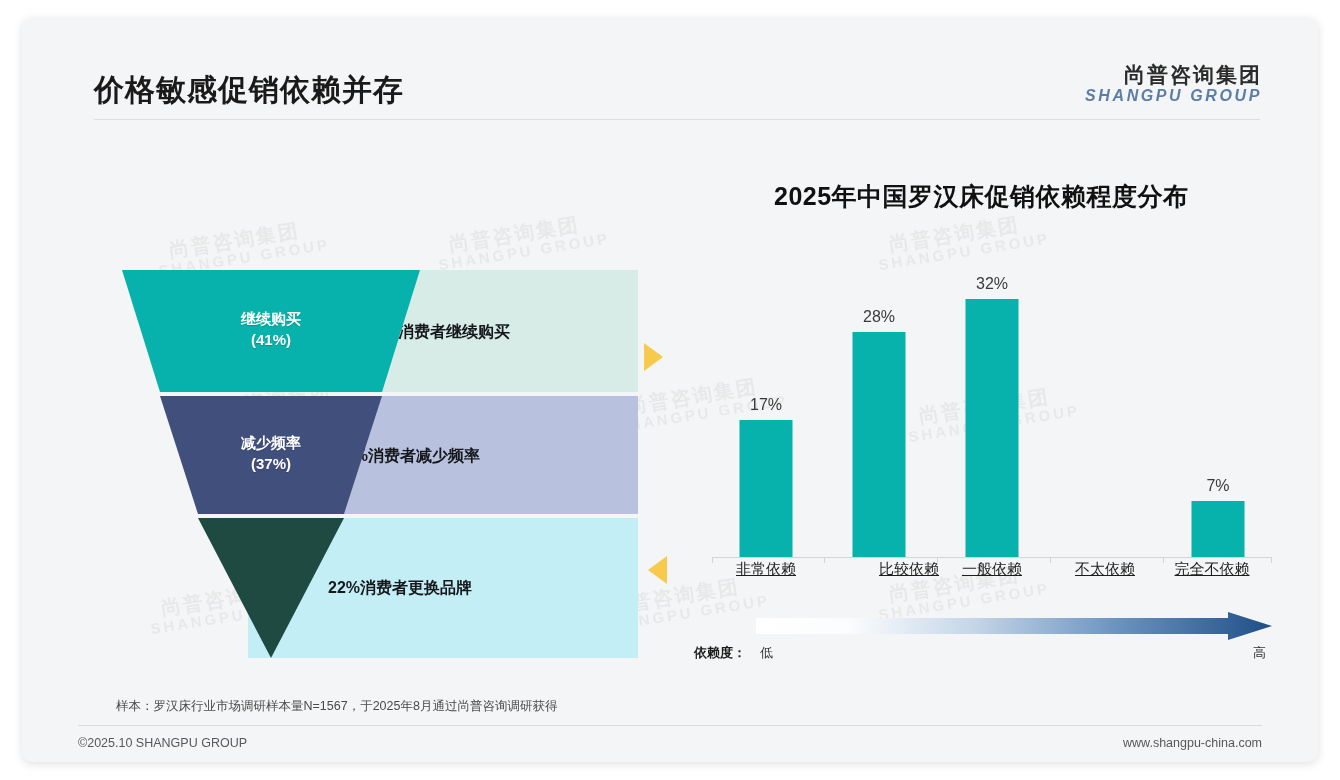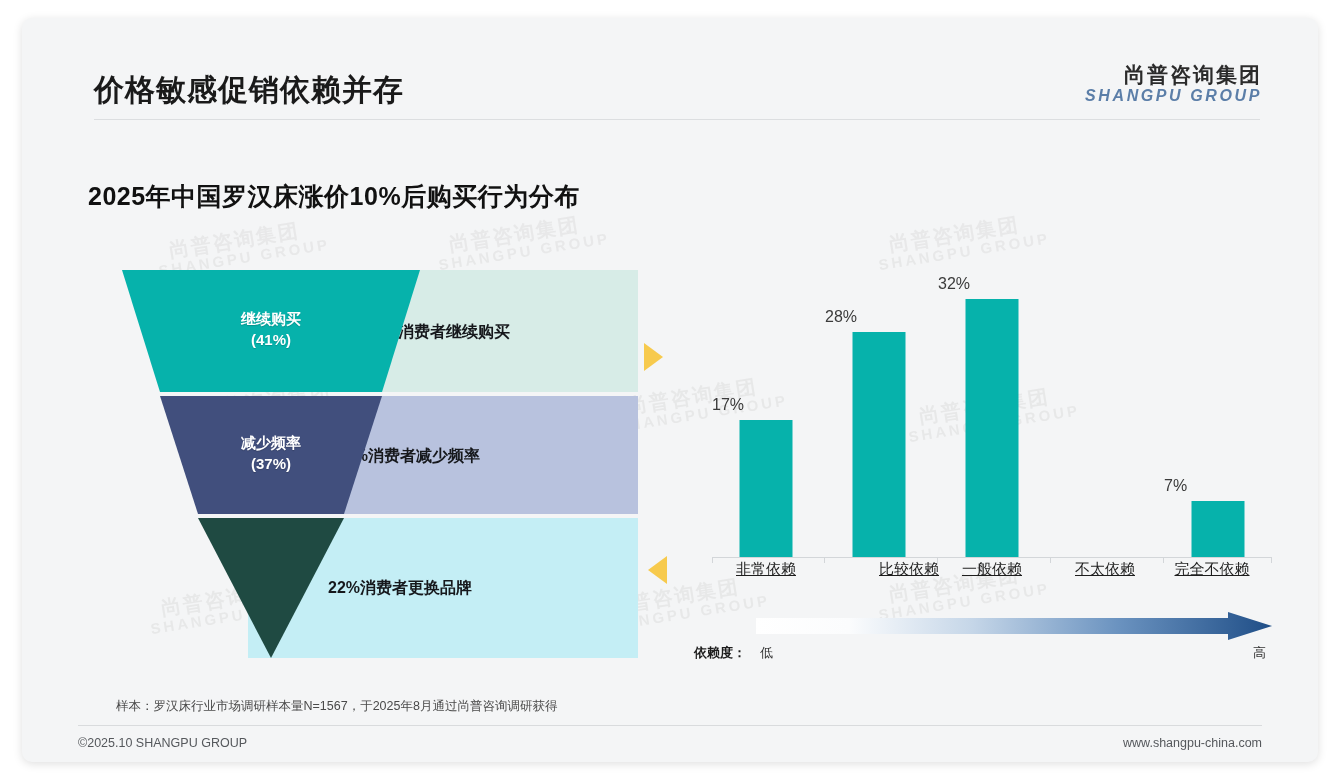--- a/index.html
+++ b/index.html
@@ -166,20 +166,21 @@
   .axis-line {
     position: absolute;
     left: 0; right: 0; bottom: 0;
     height: 1px;
     background: #d3d6d9;
   }
   .bar-col {
     position: absolute;
     bottom: 1px;
     width: 108px;
+    text-align: center;
   }
   .bar {
     position: absolute;
     bottom: 0;
     left: 50%;
     transform: translateX(-50%);
     width: 53px;
     background: #06b2ab;
   }
   .bar-value {
@@ -321,21 +322,21 @@
 
   <div class="header">
     <div class="page-title">价格敏感促销依赖并存</div>
     <div class="title-rule"></div>
     <div class="logo">
       <span class="logo-cn">尚普咨询集团</span>
       <span class="logo-en">SHANGPU GROUP</span>
     </div>
   </div>
 
-  <div class="chart-title" id="title-left">2025年中国罗汉床涨价10%后购买行为分布</div>
+  <div class="chart-title" id="title-right">2025年中国罗汉床促销依赖程度分布</div>
 
   <div class="funnel-wrap">
 
     <div class="panel" style="top:0px; height:122px; background:#d7ece7;"></div>
     <div class="panel" style="top:126px; height:118px; background:#b8c2de;"></div>
     <div class="panel" style="top:248px; height:140px; background:#c4eef5;"></div>
 
     <div class="panel-label" style="left:266px; top:52px;">41%消费者继续购买</div>
     <div class="panel-label" style="left:236px; top:176px;">37%消费者减少频率</div>
     <div class="panel-label" style="left:228px; top:308px;">22%消费者更换品牌</div>

